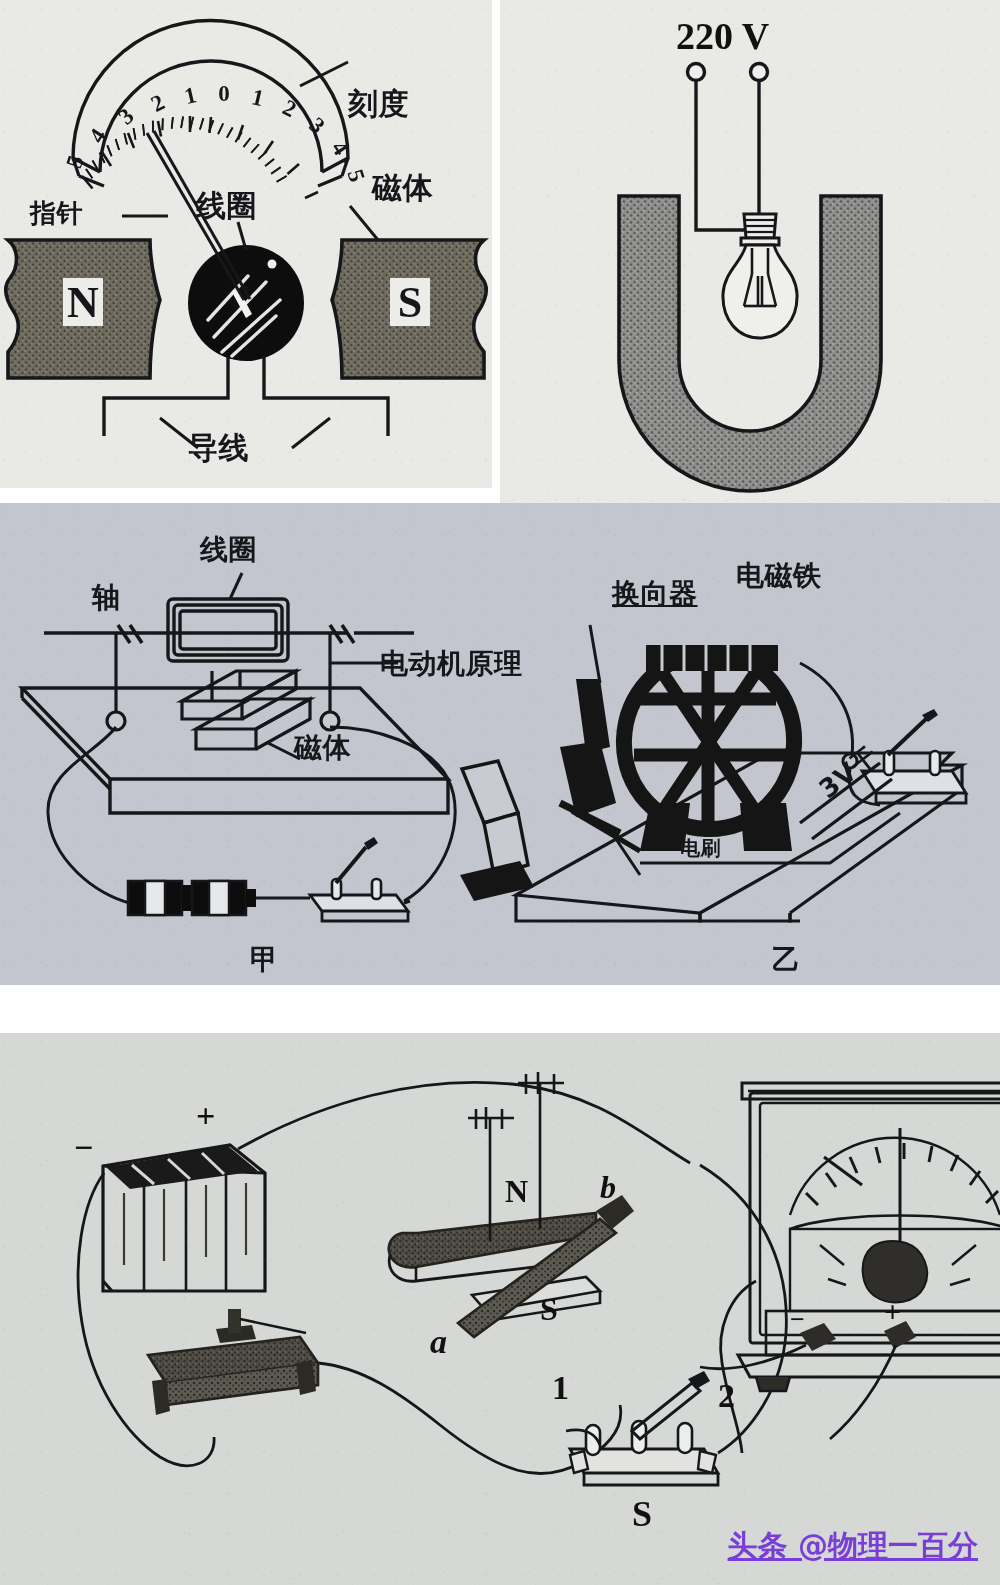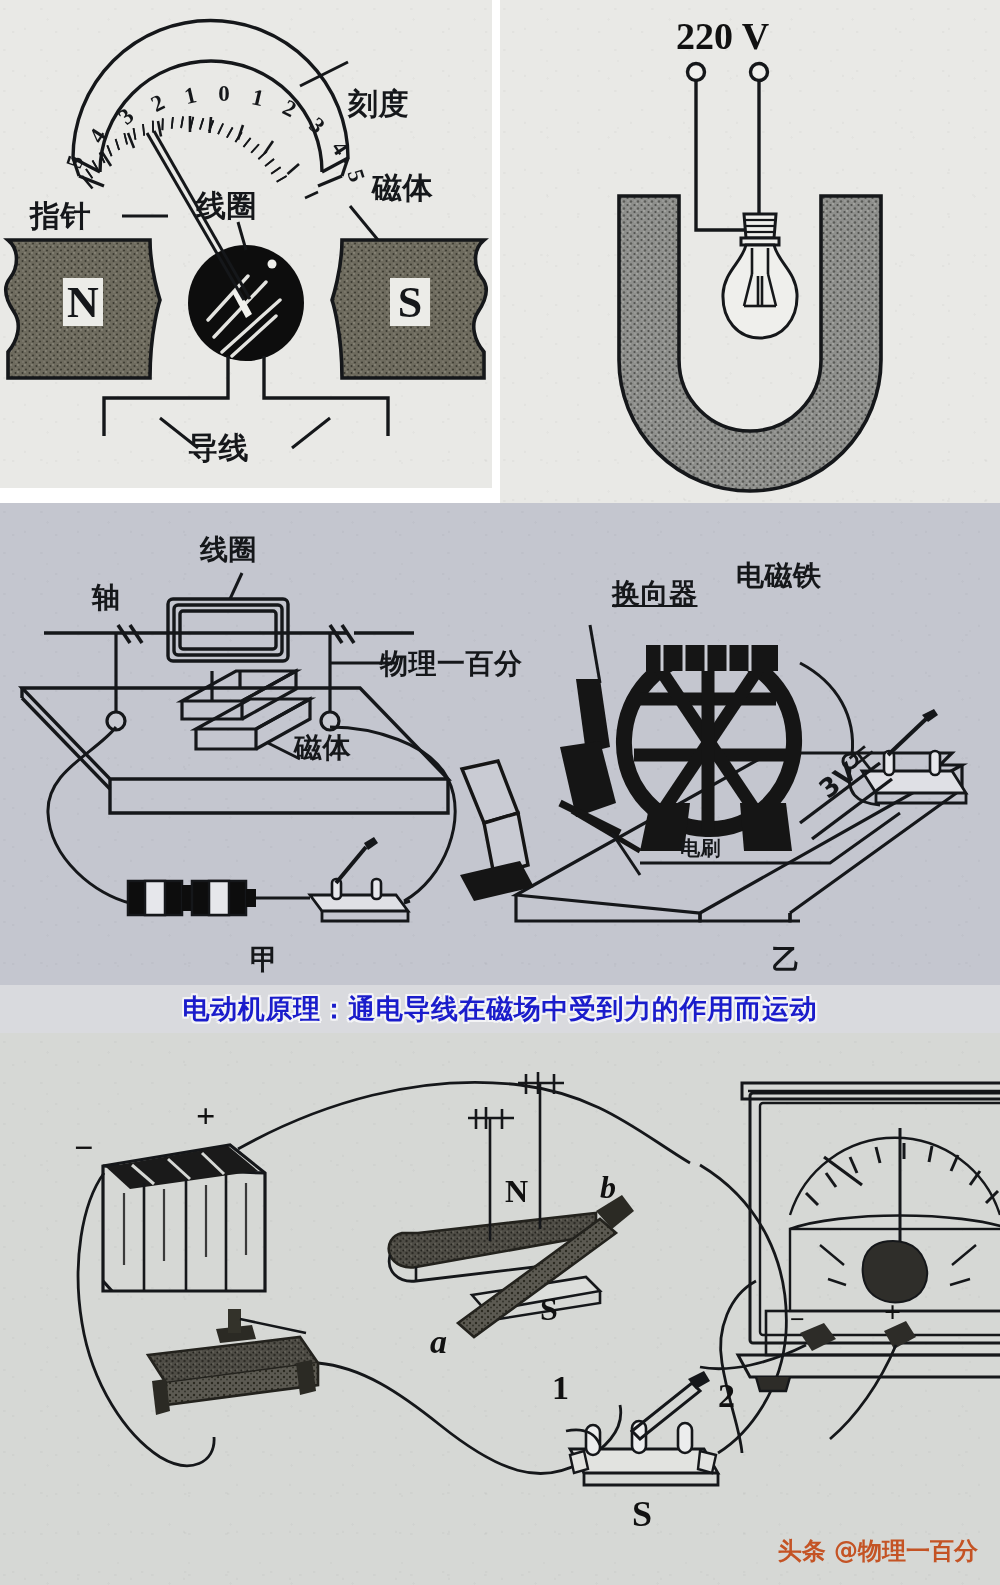--- a/index.html
+++ b/index.html
@@ -44,21 +44,21 @@
      text-shadow:
         -1.6px -1.6px 0 #f4f4f6, 1.6px -1.6px 0 #f4f4f6,
         -1.6px  1.6px 0 #f4f4f6, 1.6px  1.6px 0 #f4f4f6,
         -2.2px 0 0 #f4f4f6, 2.2px 0 0 #f4f4f6,
          0 -2.2px 0 #f4f4f6, 0 2.2px 0 #f4f4f6;
      white-space:nowrap;}
 
   
   .watermark{position:absolute;right:22px;bottom:18px;
      font-family:"DejaVu Sans","Liberation Sans",sans-serif;
-     font-size:24px;font-weight:700;color:#c2410c;opacity:.88;white-space:nowrap;}
+     font-size:30px;font-weight:700;color:#6d28d9;opacity:.88;white-space:nowrap;text-decoration:underline;}
 </style>
 </head>
 <body>
 
 <div class="page">
 
   <div class="panel paper-a" style="left:0;top:0;width:492px;height:488px;">
     <div class="grain"></div>
 
     <svg width="492" height="488" viewBox="0 0 492 488">
@@ -186,21 +186,21 @@
       <g fill="none" stroke="#15171a" stroke-width="3.4">
         <path d="M228,356 L228,398 L104,398 L104,436"></path>
         <path d="M264,356 L264,398 L388,398 L388,436"></path>
       </g>
 
       <line x1="160" y1="418" x2="198" y2="448" stroke="#15171a" stroke-width="3"></line>
       <line x1="330" y1="418" x2="292" y2="448" stroke="#15171a" stroke-width="3"></line>
     </svg>
 
     <div class="cnlabel" style="left:348px;top:36px;font-size:30px;margin-top:48px;">刻度</div>
-    <div class="cnlabel" style="left:30px;top:196px;font-size:30px;">指针</div>
+    <div class="cnlabel" style="left:30px;top:196px;font-size:26px;">指针</div>
     <div class="cnlabel" style="left:196px;top:186px;font-size:30px;">线圈</div>
     <div class="cnlabel" style="left:372px;top:168px;font-size:30px;">磁体</div>
     <div class="cnlabel" style="left:188px;top:428px;font-size:30px;">导线</div>
   </div>
 
   <div class="panel paper-a" style="left:500px;top:0;width:500px;height:612px;">
     <div class="grain"></div>
 
     <svg width="500" height="488" viewBox="0 0 500 488">
       <defs>
@@ -395,34 +395,31 @@
       </g>
 
       <g stroke="#15171a" stroke-width="3.4" fill="none">
         <line x1="800" y1="320" x2="880" y2="260"></line>
         <line x1="812" y1="336" x2="892" y2="276"></line>
       </g>
     </svg>
 
     <div class="cnlabel" style="left:92px;top:76px;font-size:28px;">轴</div>
     <div class="cnlabel" style="left:200px;top:28px;font-size:28px;">线圈</div>
-    <div class="cnlabel" style="left:380px;top:142px;font-size:28px;">物理一百分</div>
+    <div class="cnlabel" style="left:380px;top:142px;font-size:28px;">电动机原理</div>
     <div class="cnlabel" style="left:294px;top:226px;font-size:28px;">磁体</div>
     <div class="cnlabel" style="left:250px;top:438px;font-size:28px;">甲</div>
 
     <div class="cnlabel" style="left:612px;top:72px;font-size:28px;text-decoration:underline;">换向器</div>
     <div class="cnlabel" style="left:736px;top:54px;font-size:28px;">电磁铁</div>
     <div class="cnlabel" style="left:680px;top:332px;font-size:20px;">电刷</div>
     <div class="cnlabel" style="left:812px;top:276px;font-size:26px;transform:rotate(-38deg);transform-origin:left top;">3V干</div>
     <div class="cnlabel" style="left:772px;top:438px;font-size:28px;">乙</div>
   </div>
 
-  <div class="caption-band">
-    <span class="caption-text">电动机原理：通电导线在磁场中受到力的作用而运动</span>
-  </div>
 
   <div class="panel paper-c" style="left:0;top:1033px;width:1000px;height:552px;">
     <div class="grain"></div>
 
     <svg width="1000" height="552" viewBox="0 0 1000 552">
       <defs>
         <pattern id="rough" width="6" height="6" patternUnits="userSpaceOnUse">
           <rect width="6" height="6" fill="#4f4d46"></rect>
           <circle cx="1.5" cy="1.5" r="1.1" fill="#23221d"></circle>
           <circle cx="4.5" cy="4" r="1.2" fill="#2c2b25"></circle>

